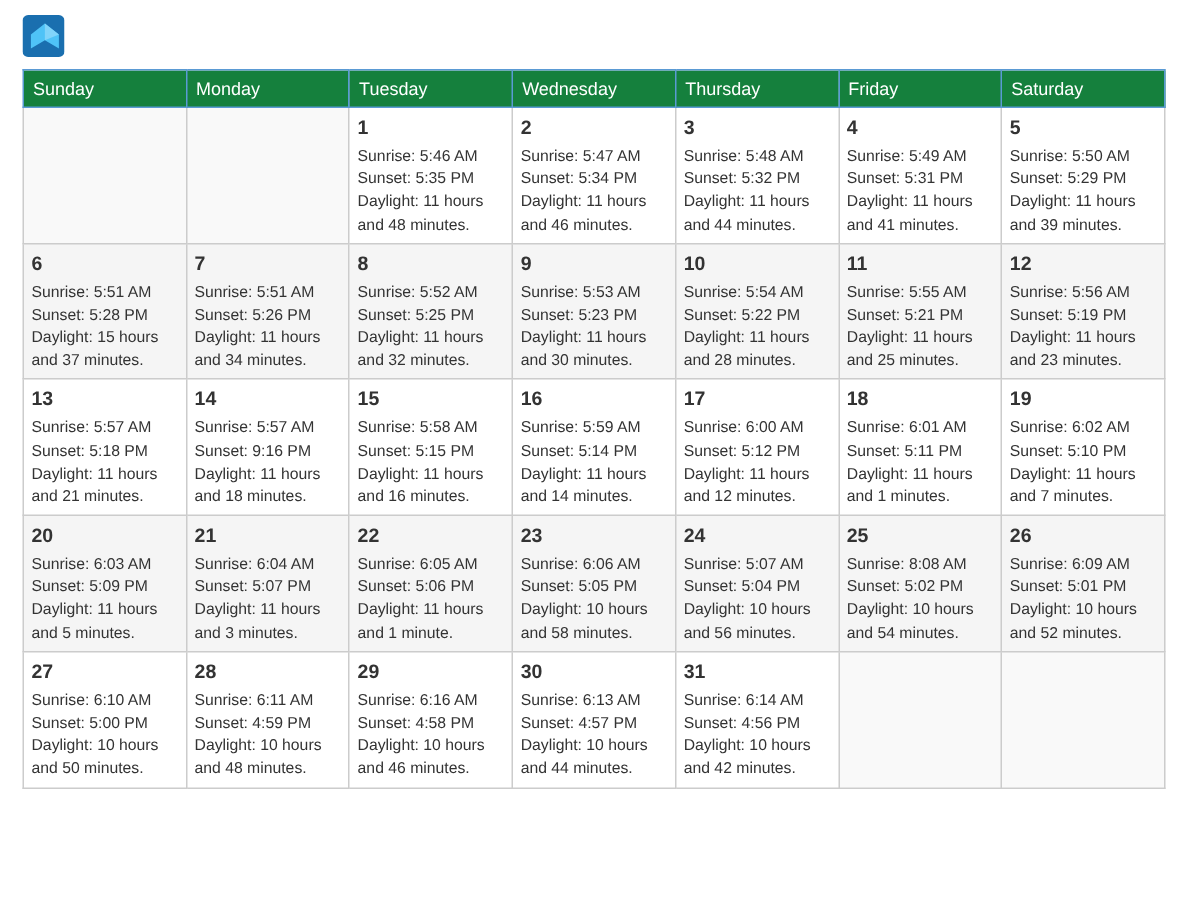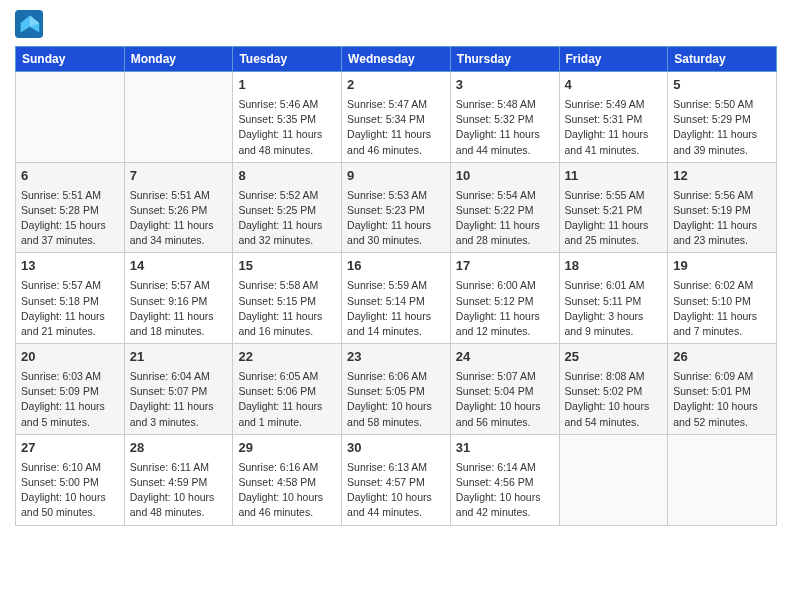--- a/index.html
+++ b/index.html
@@ -44,26 +44,26 @@
       font-size: 15px;
       font-weight: normal;
       color: #333;
     }
     table {
       width: 100%;
       border-collapse: collapse;
       font-size: 11px;
     }
     thead tr th {
-      background-color: #1d4ed8;
+      background-color: #15803d;
       color: #fff;
       text-align: left;
       padding: 5px 6px;
       font-size: 12px;
-      font-weight: bold;
+      font-weight: normal;
       border: 1px solid #5a9ad4;
     }
     tbody tr td {
       border: 1px solid #ccc;
       vertical-align: top;
       padding: 4px 5px;
       height: 80px;
       width: 14.28%;
       background: #fff;
       color: #333;
@@ -226,21 +226,21 @@
         <td>
           <span class="day-num">17</span>
           <div>Sunrise: 6:00 AM</div>
           <div>Sunset: 5:12 PM</div>
           <div>Daylight: 11 hours and 12 minutes.</div>
         </td>
         <td>
           <span class="day-num">18</span>
           <div>Sunrise: 6:01 AM</div>
           <div>Sunset: 5:11 PM</div>
-          <div>Daylight: 3 hours and 9 minutes.</div>
+          <div>Daylight: 11 hours and 1 minutes.</div>
         </td>
         <td>
           <span class="day-num">19</span>
           <div>Sunrise: 6:02 AM</div>
           <div>Sunset: 5:10 PM</div>
           <div>Daylight: 11 hours and 7 minutes.</div>
         </td>
       </tr>
       <tr>
         <td>

